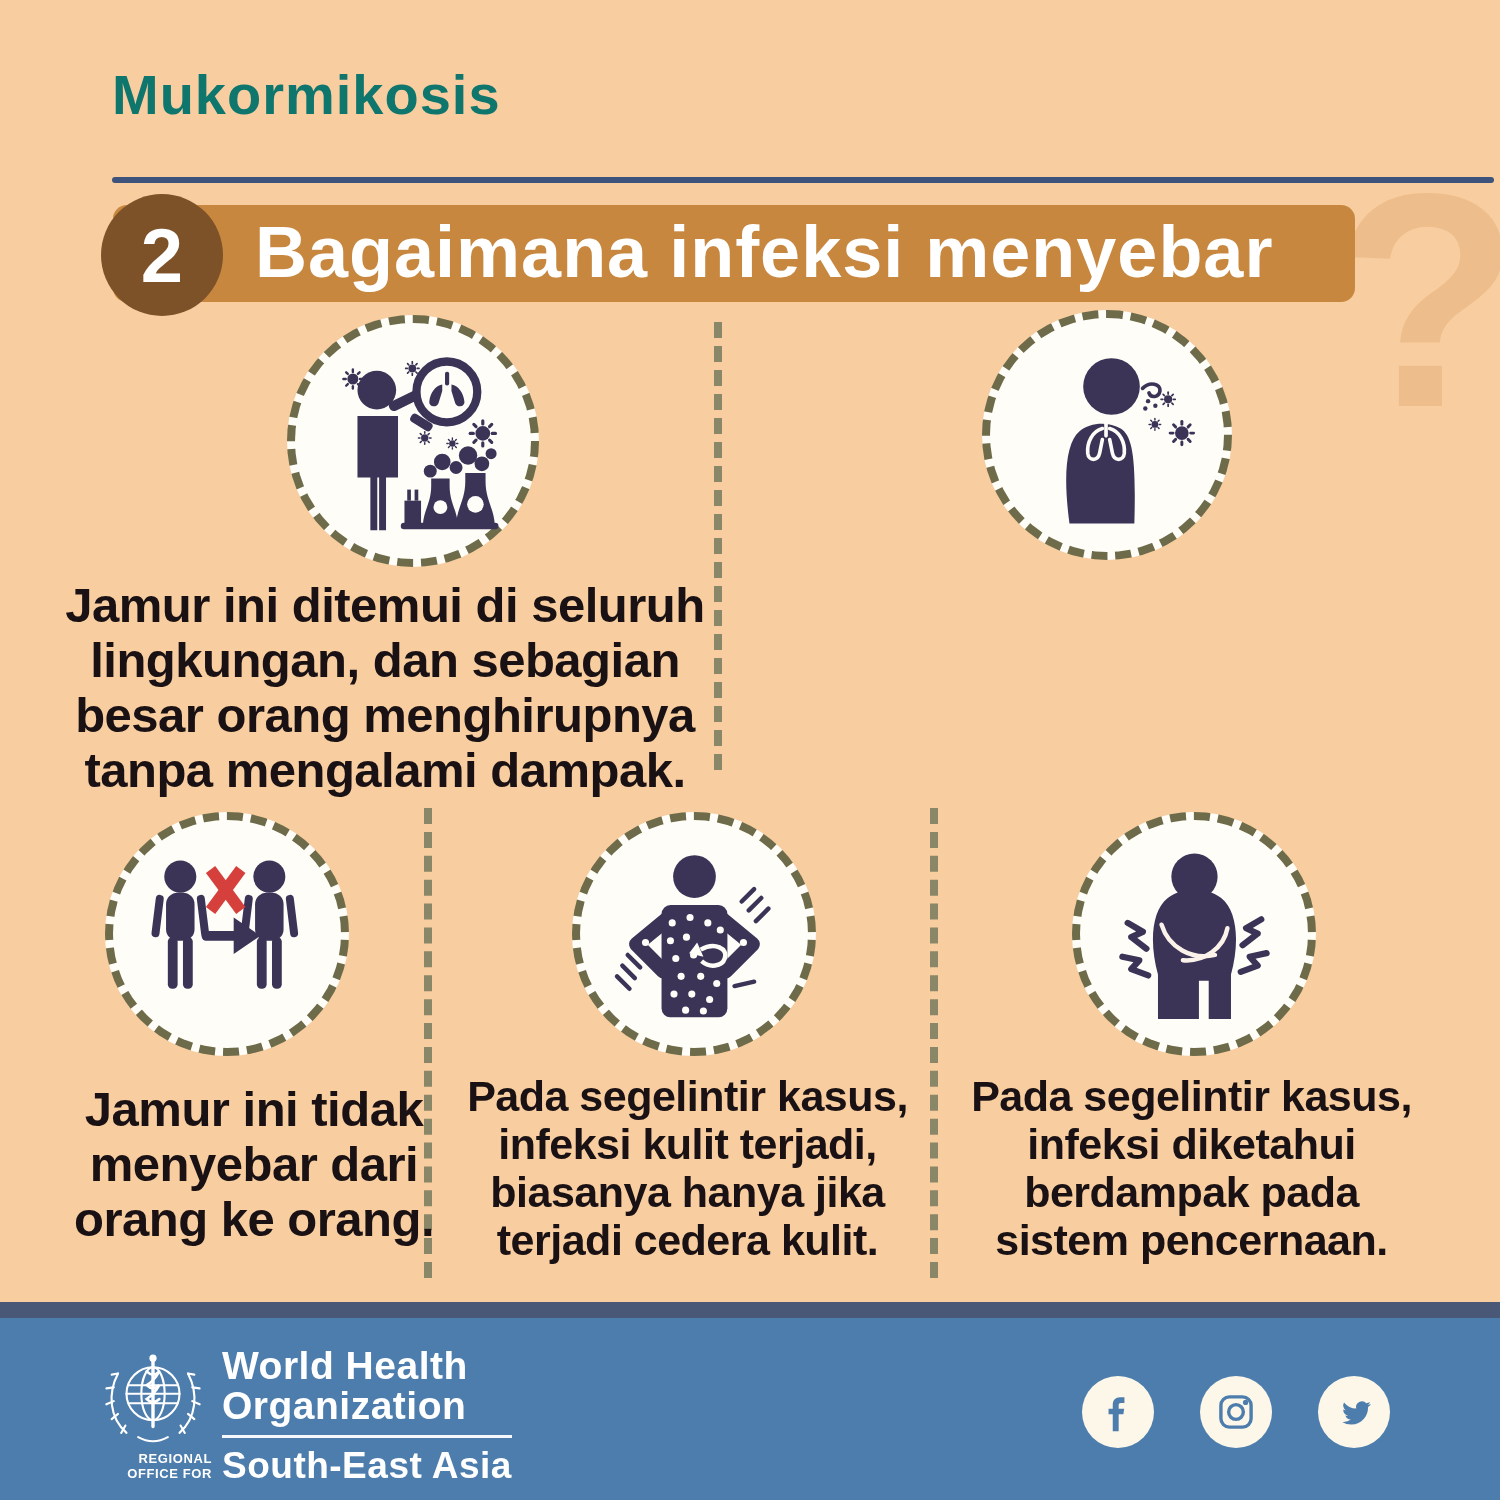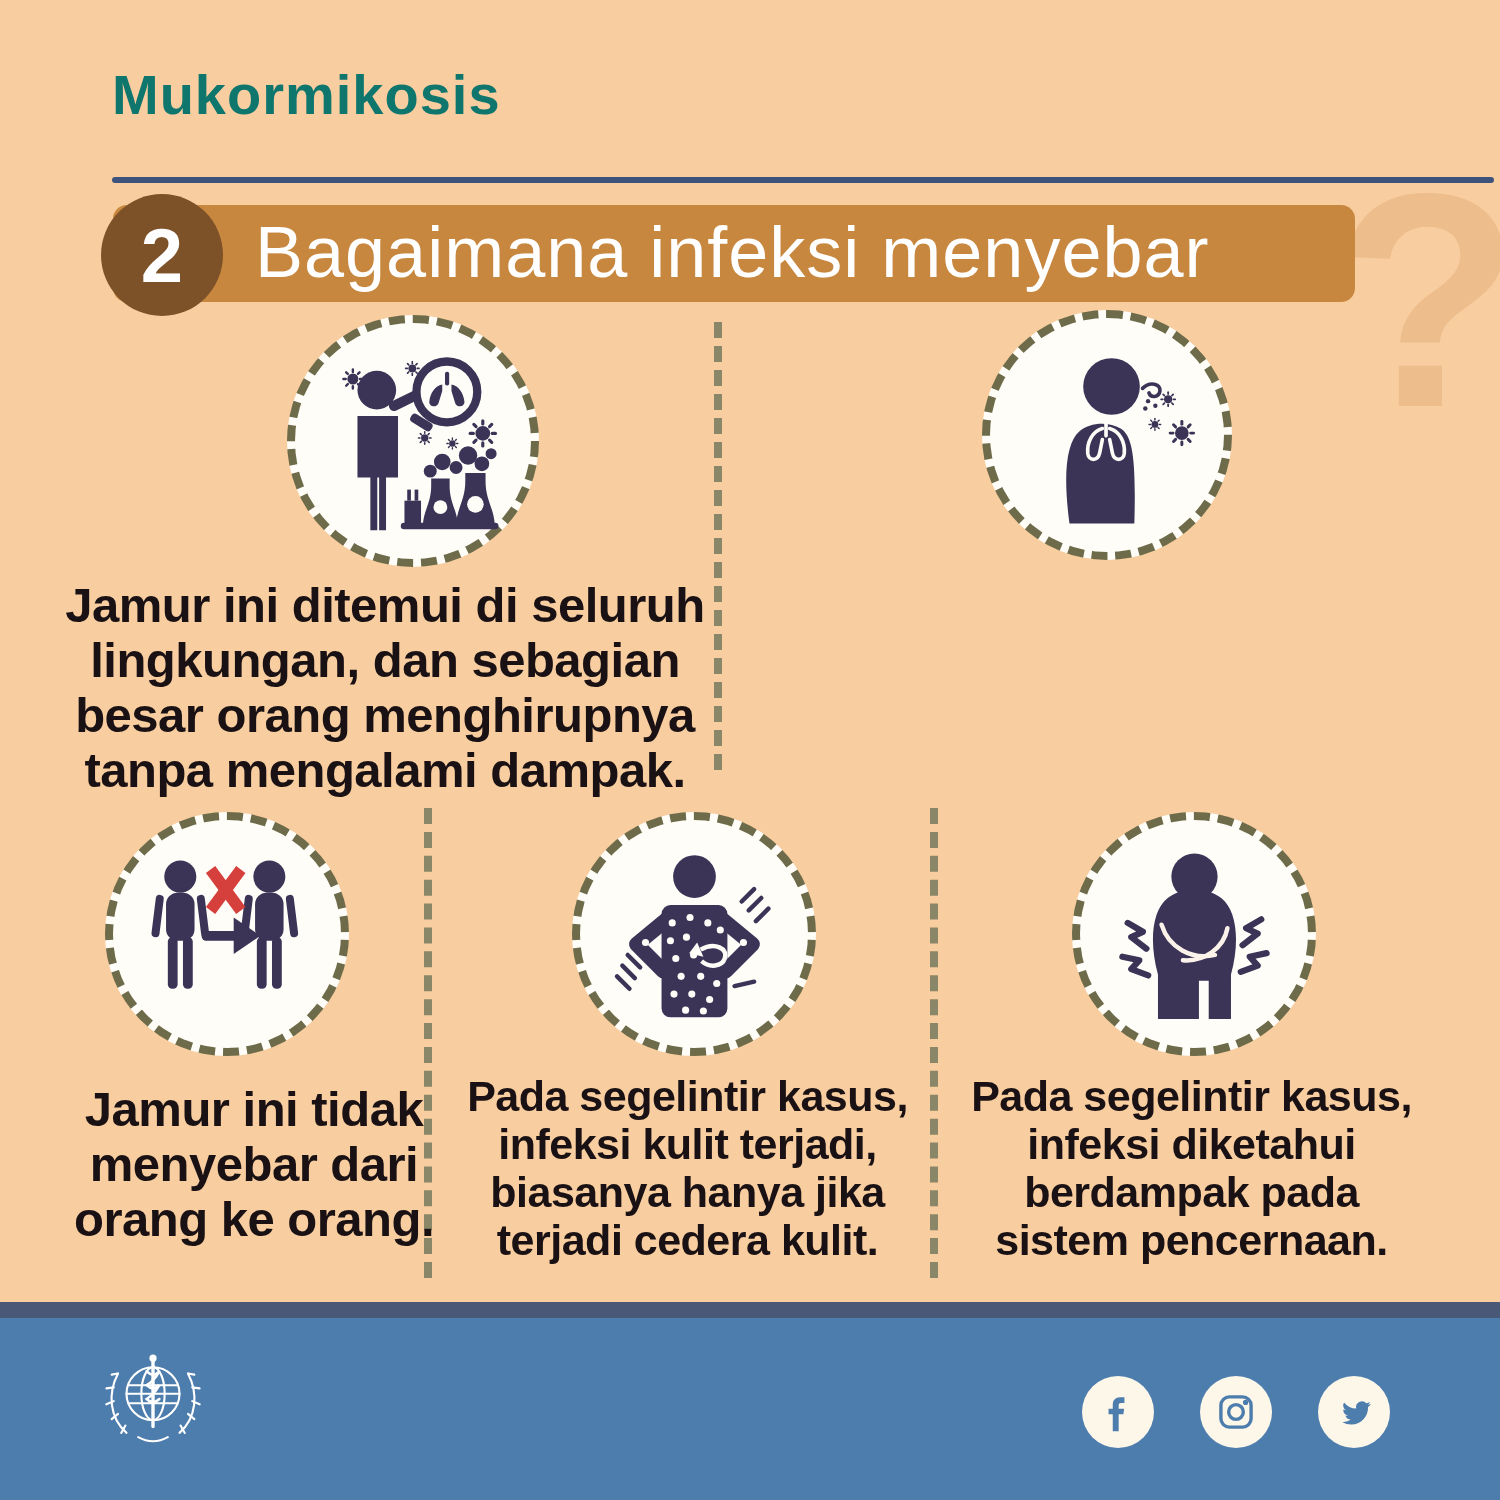--- a/index.html
+++ b/index.html
@@ -26,21 +26,21 @@
     background:#c8873f; border-radius:14px;
   }
   .banner-num{
     position:absolute; left:-12px; top:-11px; width:122px; height:122px;
     background:#7d5229; border-radius:50%;
     color:#ffffff; font-size:76px; font-weight:bold;
     display:flex; align-items:center; justify-content:center;
   }
   .banner-label{
     position:absolute; left:142px; top:50%; transform:translateY(-53%);
-    color:#ffffff; font-size:72px; font-weight:normal; letter-spacing:1px; white-space:nowrap;
+    color:#ffffff; font-size:72px; font-weight:bold; letter-spacing:1px; white-space:nowrap;
   }
   
   .icon-circle{
     position:absolute; background:#fffdf8;
     border:8px dashed #6d6b49; border-radius:50%;
     box-sizing:border-box;
     display:flex; align-items:center; justify-content:center;
   }
   #c1{left:287px; top:315px; width:252px; height:252px;}
   #c2{left:982px; top:310px; width:250px; height:250px;}
@@ -294,20 +294,31 @@
           <circle cx="50" cy="45" r="25"></circle>
           <ellipse cx="50" cy="45" rx="11" ry="25"></ellipse>
           <line x1="27" y1="37" x2="73" y2="37"></line>
           <line x1="25" y1="45" x2="75" y2="45"></line>
           <line x1="27" y1="54" x2="73" y2="54"></line>
           <line x1="50" y1="13" x2="50" y2="76" stroke-width="3.2"></line>
           <path d="M44 24 q6 6 12 0 q-5 9 -12 13 q6 6 12 0 q-5 9 -12 13 q6 6 12 0" stroke-width="2.4"></path>
         </g>
         <circle cx="50" cy="11.5" r="3.4" fill="#ffffff"></circle>
       </svg>
+      <div class="who-text">
+        <div class="who-name">
+          <div>World Health</div>
+          <div>Organization</div>
+        </div>
+        <div class="who-rule"></div>
+        <div class="who-region-row">
+          <span class="who-office">REGIONAL OFFICE FOR</span>
+          <span class="who-region">South-East Asia</span>
+        </div>
+      </div>
     </div>
 
     <div class="social">
       <div class="social-btn">
         <svg viewBox="0 0 32 32">
           <path fill="#4d7dad" d="M20.9 4.8h-3.4c-3.3 0-5.5 2.2-5.5 5.6v3.2H8.8v4.2H12v12.9h4.5V17.8h3.6l.6-4.2h-4.2V11c0-1.2.5-1.8 1.8-1.8h2.6z"></path>
         </svg>
       </div>
       <div class="social-btn">
         <svg viewBox="0 0 32 32">

